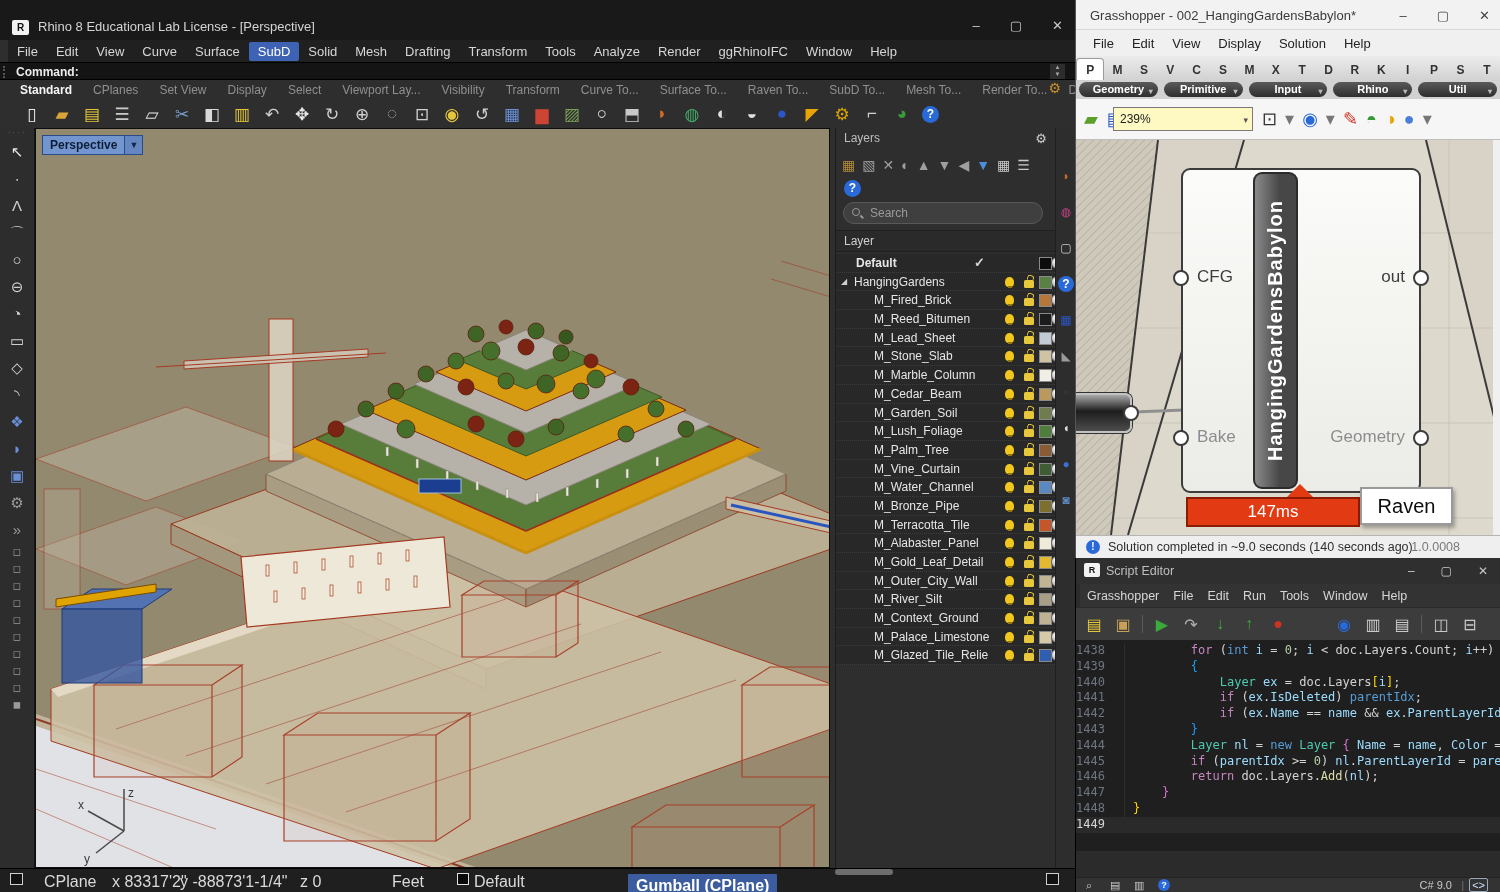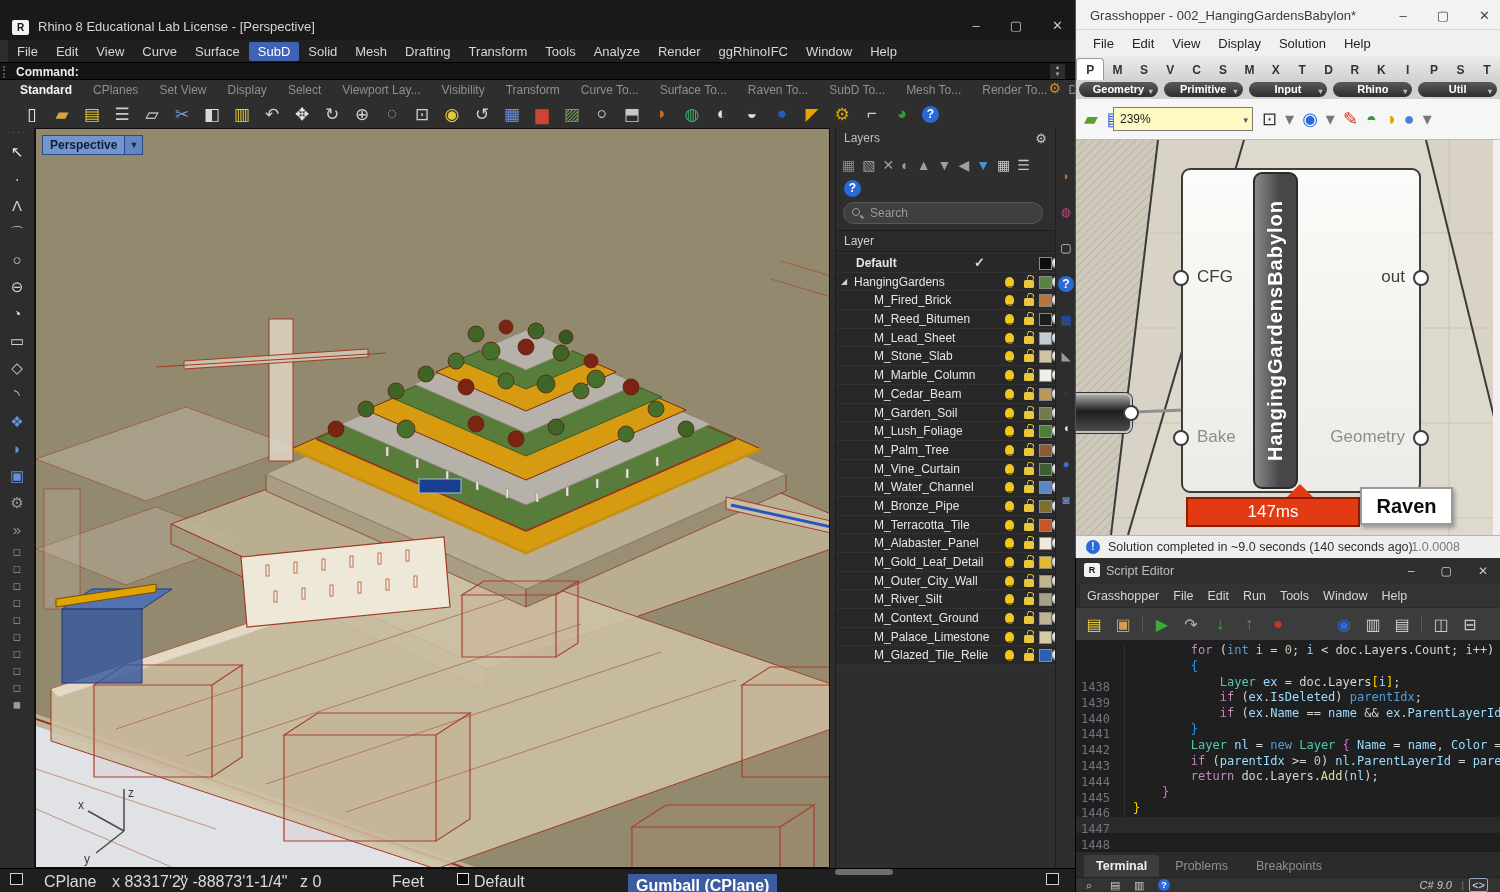--- a/index.html
+++ b/index.html
@@ -99,50 +99,50 @@
   #gh-canvas svg { position:absolute; left:0; top:0; }
   #gh-minicomp { position:absolute; left:-6px; top:253px; width:62px; height:40px; background:linear-gradient(180deg,#a8a8a8,#1d1d1d 45%,#4c4c4c); border:2px solid #c2c2c2; border-radius:7px; box-shadow:0 0 0 1px #333; }
   .gport { position:absolute; width:16px; height:16px; background:#fff; border:2px solid #3c3c3c; border-radius:50%; }
   #gh-comp { position:absolute; left:105px; top:28px; width:240px; height:325px; background:linear-gradient(#fbfbf9,#ebebe7); border:2px solid #3c3c3c; border-radius:9px; }
   #gh-capsule { position:absolute; left:70px; top:2px; width:45px; height:317px; background:linear-gradient(90deg,#8a8a8a,#474747 60%); border:2px solid #2c2c2c; border-radius:9px; }
   #gh-capsule div { width:100%; height:100%; writing-mode:vertical-rl; transform:rotate(180deg); text-align:center; color:#fff; font-size:20px; font-weight:bold; letter-spacing:1px; line-height:41px; }
   .plabel { position:absolute; font-size:17px; color:#3c3c3c; }
   .plabel.dim { color:#8d8d8d; }
   #gh-notch { position:absolute; left:210px; top:344px; width:0; height:0; border-left:14px solid transparent; border-right:14px solid transparent; border-bottom:14px solid #e23a12; }
   #gh-profiler { position:absolute; left:110px; top:357px; width:174px; height:30px; background:#e23a12; border:2px solid #8a1c00; color:#fff; font-size:17px; text-align:center; line-height:26px; }
-  #gh-raven { position:absolute; left:284px; top:347px; width:93px; height:38px; background:#fff; border:2px solid #9a9a9a; color:#0d0d0d; font-size:20px; font-weight:bold; text-align:center; line-height:34px; box-shadow:2px 3px 4px rgba(0,0,0,.3); }
+  #gh-raven { position:absolute; left:284px; top:347px; width:93px; height:38px; background:#fff; border:2px solid #9a9a9a; color:#0d0d0d; font-size:20px; font-weight:normal; text-align:center; line-height:34px; box-shadow:2px 3px 4px rgba(0,0,0,.3); }
   #gh-status { position:absolute; left:0; top:535px; width:100%; height:23px; background:#efefef; border-top:1px solid #b5b5b5; color:#2e2e2e; font-size:12.5px; }
   #gh-status .sico { position:absolute; left:10px; top:4px; width:14px; height:14px; background:#2a6ad8; border-radius:50%; color:#fff; font-size:10px; font-weight:bold; text-align:center; line-height:14px; }
   #gh-status .stext { position:absolute; left:32px; top:4px; }
   #gh-status .sver { position:absolute; right:40px; top:4px; color:#7a7a7a; }
 
   
   #se { position:absolute; left:1075px; top:558px; width:425px; height:334px; background:#2b2b2b; border-left:1px solid #000; }
   #se-title { position:absolute; left:0; top:0; width:100%; height:26px; background:#2f2f2f; color:#bfbfbf; }
   #se-title .tlogo { position:absolute; left:8px; top:5px; width:16px; height:14px; background:#f2f2f2; border-radius:2px; color:#111; font-size:9px; font-weight:bold; text-align:center; line-height:14px; }
   #se-title .ttext { position:absolute; left:30px; top:6px; font-size:12.5px; }
   #se-title .wbtns { right:12px; top:6px; gap:26px; font-size:12px; }
   #se-menus { position:absolute; left:4px; top:26px; width:100%; height:23px; background:#333; display:flex; align-items:center; }
   #se-menus .mi { font-size:12.5px; padding:2px 7px; }
   #se-toolbar { position:absolute; left:0; top:49px; width:100%; height:33px; background:#3c3c3c; border-top:1px solid #2a2a2a; display:flex; align-items:center; padding-left:8px; gap:9px; }
   #se-toolbar .ic { font-size:16px; }
   .vsep { width:1px; height:18px; background:#5a5a5a; }
   #se-code { position:absolute; left:0; top:82px; width:100%; height:211px; background:#1f1f1f; overflow:hidden; padding-top:3px; }
   .cl { display:flex; height:15.8px; }
-  .ln { width:48px; flex:none; text-align:right; padding-right:14px; color:#6e7681; font:12px "DejaVu Sans Mono", monospace; line-height:15.8px;margin-top:37px; }
+  .ln { width:48px; flex:none; text-align:left; padding-right:14px; color:#6e7681; font:12px "DejaVu Sans Mono", monospace; line-height:15.8px; }
   .cd { white-space:pre; font:12px "DejaVu Sans Mono", monospace; line-height:15.8px; border-left:1px solid #2e2e2e; padding-left:8px; }
   .cl.cur { background:#2a2a2a;flex-direction:column; }
   .cl.cur .ln { color:#d8d8d8; }
   .tk-k{color:#C586C0}.tk-b{color:#569CD6}.tk-t{color:#4EC9B0}.tk-v{color:#9CDCFE}.tk-n{color:#B5CEA8}.tk-d{color:#D4D4D4}.tk-m{color:#DCDCAA}.tk-y{color:#FFD700}.tk-p{color:#DA70D6}.tk-u{color:#179FFF}
   #se-tabs { position:absolute; left:0; top:293px; width:100%; height:26px; background:#2b2b2b; border-top:1px solid #1a1a1a; display:flex; align-items:flex-end; padding-left:8px; gap:4px; }
   .setab { color:#8f8f8f; font-size:12.5px; padding:4px 12px; }
   .setab.active { background:#3d3d3d; color:#f0f0f0; font-weight:bold; border-radius:3px 3px 0 0; }
   #se-bottom { position:absolute; left:0; top:319px; width:100%; height:15px; background:#333; border-top:1px solid #222; }
   #se-bottom .bico { position:absolute; top:1px; color:#c9c9c9; font-size:11px; }
-  #se-bottom .lang { position:absolute; right:48px; top:1px; color:#c9c9c9; font-size:11px;font-style:italic; }
+  #se-bottom .lang { position:absolute; right:48px; top:1px; color:#c9c9c9; font-size:11px; }
   #se-bottom .bsep { position:absolute; right:36px; top:2px; color:#777; font-size:10px; }
   #se-bottom .pico { position:absolute; right:12px; top:0px; color:#cfe0ff; font-size:11px; border:1px solid #9ab; padding:0 2px; border-radius:2px; }
 </style>
 </head>
 <body>
 
 <div id="root">
 
   <section id="rhino">
     <div id="rh-title">
@@ -810,25 +810,20 @@
         </div>
         <div class="cl">
           <span class="ln">1448</span>
           <span class="cd"><span class="tk-y">}</span></span>
         </div>
         <div class="cl cur">
           <span class="ln">1449</span>
           <span class="cd"></span>
         </div>
       </div>
-    <div id="se-tabs">
-        <span class="setab active">Terminal</span>
-        <span class="setab">Problems</span>
-        <span class="setab">Breakpoints</span>
-      </div>
     <div id="se-bottom">
       <span class="lang">C# 9.0</span>
       <span class="bsep">|</span>
       <span class="pico">&lt;&gt;</span>
     <span class="bico" style="left: 10px;">⌕</span>
         <span class="bico" style="left: 34px;">▤</span>
         <span class="bico" style="left: 58px;">▥</span>
         <span class="bico" style="left: 82px; background: rgb(42, 106, 216); color: rgb(255, 255, 255); border-radius: 50%; width: 12px; height: 12px; text-align: center; line-height: 12px; font-size: 9px; font-weight: bold;">?</span>
       </div>
   </section>

